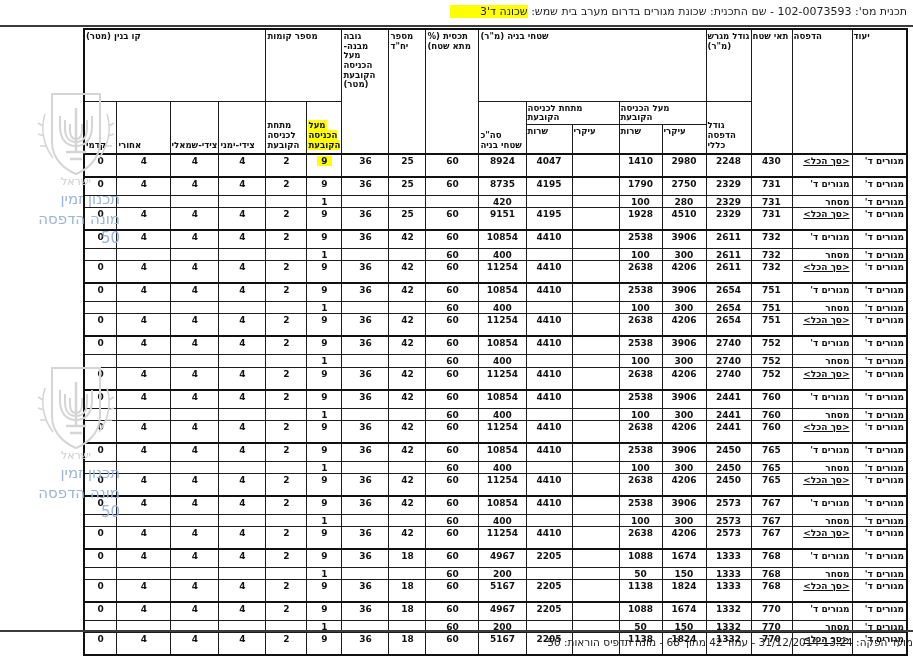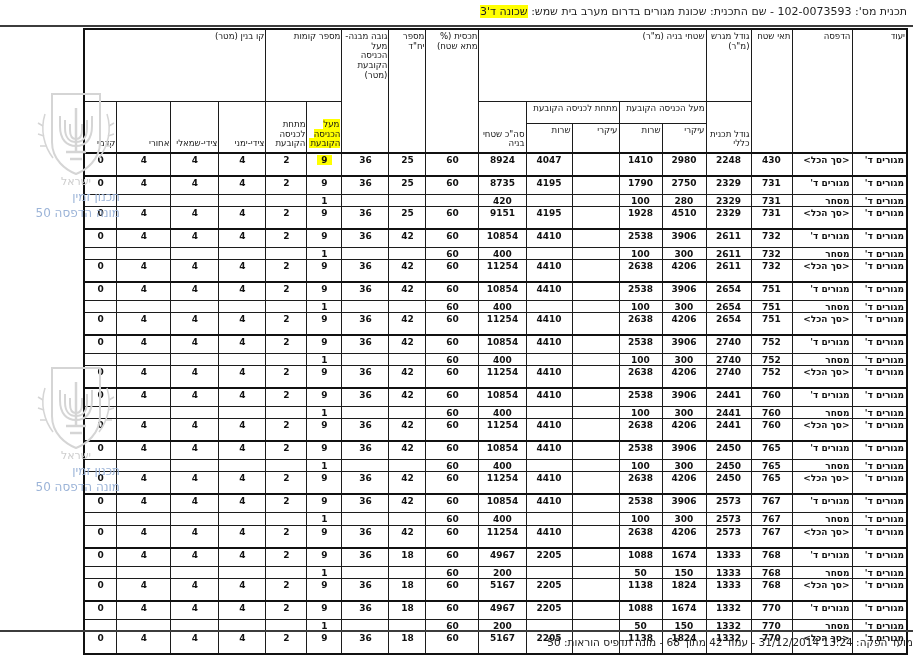--- a/index.html
+++ b/index.html
@@ -1,52 +1,52 @@
 <!DOCTYPE html>
 <html lang="he" dir="rtl"><head>
 <meta charset="utf-8">
 <style>
   html,body{margin:0;padding:0;background:#ffffff;}
   .page{position:relative;width:913px;height:662px;background:#fff;overflow:hidden;
         font-family:"DejaVu Sans",sans-serif;direction:rtl;}
   
   .title-bar{position:absolute;top:5px;right:6px;font-size:11px;color:#1f1f1f;white-space:nowrap;}
-  .hl{background:#ffff00;}
+  .hl{background:#ffff00;padding-left:30px;}
   .rule{position:absolute;left:0;width:913px;height:2px;background:#3c3c3c;}
   .rule-top{top:25px;}
   .rule-bottom{top:630px;}
   
   table.zoning{position:absolute;top:28px;right:5px;width:823px;border-collapse:collapse;
                table-layout:fixed;border:2px solid #111;}
   table.zoning th,table.zoning td{border:1px solid #1c1c1c;overflow:hidden;}
-  thead th{font-weight:normal;font-size:8.6px;line-height:1.12;color:#111;
-           text-align:right;vertical-align:top;padding:2px 1px 1px 1px;background:#fff;}
+  thead th{font-weight:bold;font-size:8.6px;line-height:1.12;color:#111;
+           text-align:left;vertical-align:top;padding:2px 1px 1px 1px;background:#fff;}
   thead tr.h1{height:72px;}
   thead tr.h2{height:22px;}
   thead tr.h3{height:30px;}
   thead th.vb{vertical-align:bottom;padding-bottom:3px;}
   thead tr.h3 th{vertical-align:top;}
   thead .hl{padding:0 1px;}
   tbody td{font-size:9px;font-weight:bold;color:#111;text-align:center;
            vertical-align:top;padding:1px 1px 0 1px;line-height:1.12;}
   tbody td.txt{text-align:right;padding-right:2px;}
-  tbody td.wrap-narrow{}
+  tbody td.wrap-narrow{text-decoration:underline;}
   tr.r-main td{height:16px;}
   tr.r-sub td{height:10px;}
   tr.r-total td{height:20px;}
   tr.group-start td{border-top:2px solid #111;}
   tbody td .hl{padding:0 4px;}
   
   .footer{position:absolute;top:636px;left:0;width:913px;
           font-size:10.5px;color:#222;direction:rtl;}
   
   .watermark{position:absolute;left:24px;width:96px;text-align:right;pointer-events:none;z-index:5;}
   .wm1{top:86px;}
   .wm2{top:360px;}
-  .wm-text{color:#9cb4d8;font-size:12px;line-height:1.3;direction:rtl;margin-top:-2px;}
+  .wm-text{color:#9cb4d8;font-size:15px;line-height:1.3;direction:rtl;margin-top:-2px;}
 </style>
 </head>
 <body>
 
 <div class="page">
 
   <div class="title-bar">
     <span>תכנית מס': 102-0073593 - שם התכנית: שכונת מגורים בדרום מערב בית שמש: </span><span class="hl">שכונה ד'3</span>
   </div>
   <div class="rule rule-top"></div>
@@ -79,21 +79,21 @@
         <th rowspan="3">תאי שטח</th>
         <th>גודל מגרש (מ"ר)</th>
         <th colspan="5">שטחי בניה (מ"ר)</th>
         <th rowspan="3">תכסית (% מתא שטח)</th>
         <th rowspan="3">מספר יח"ד</th>
         <th rowspan="3">גובה מבנה- מעל הכניסה הקובעת (מטר)</th>
         <th colspan="2">מספר קומות</th>
         <th colspan="4">קו בנין (מטר)</th>
       </tr>
       <tr class="h2">
-        <th rowspan="2" class="vb">גודל תכנית כללי</th>
+        <th rowspan="2" class="vb">גודל הדפסה כללי</th>
         <th colspan="2">מעל הכניסה הקובעת</th>
         <th colspan="2">מתחת לכניסה הקובעת</th>
         <th rowspan="2" class="vb">סה"כ שטחי בניה</th>
         <th rowspan="2" class="vb"><span class="hl">מעל הכניסה הקובעת</span></th>
         <th rowspan="2" class="vb">מתחת לכניסה הקובעת</th>
         <th rowspan="2" class="vb">צידי-ימני</th>
         <th rowspan="2" class="vb">צידי-שמאלי</th>
         <th rowspan="2" class="vb">אחורי</th>
         <th rowspan="2" class="vb">קדמי</th>
       </tr>

